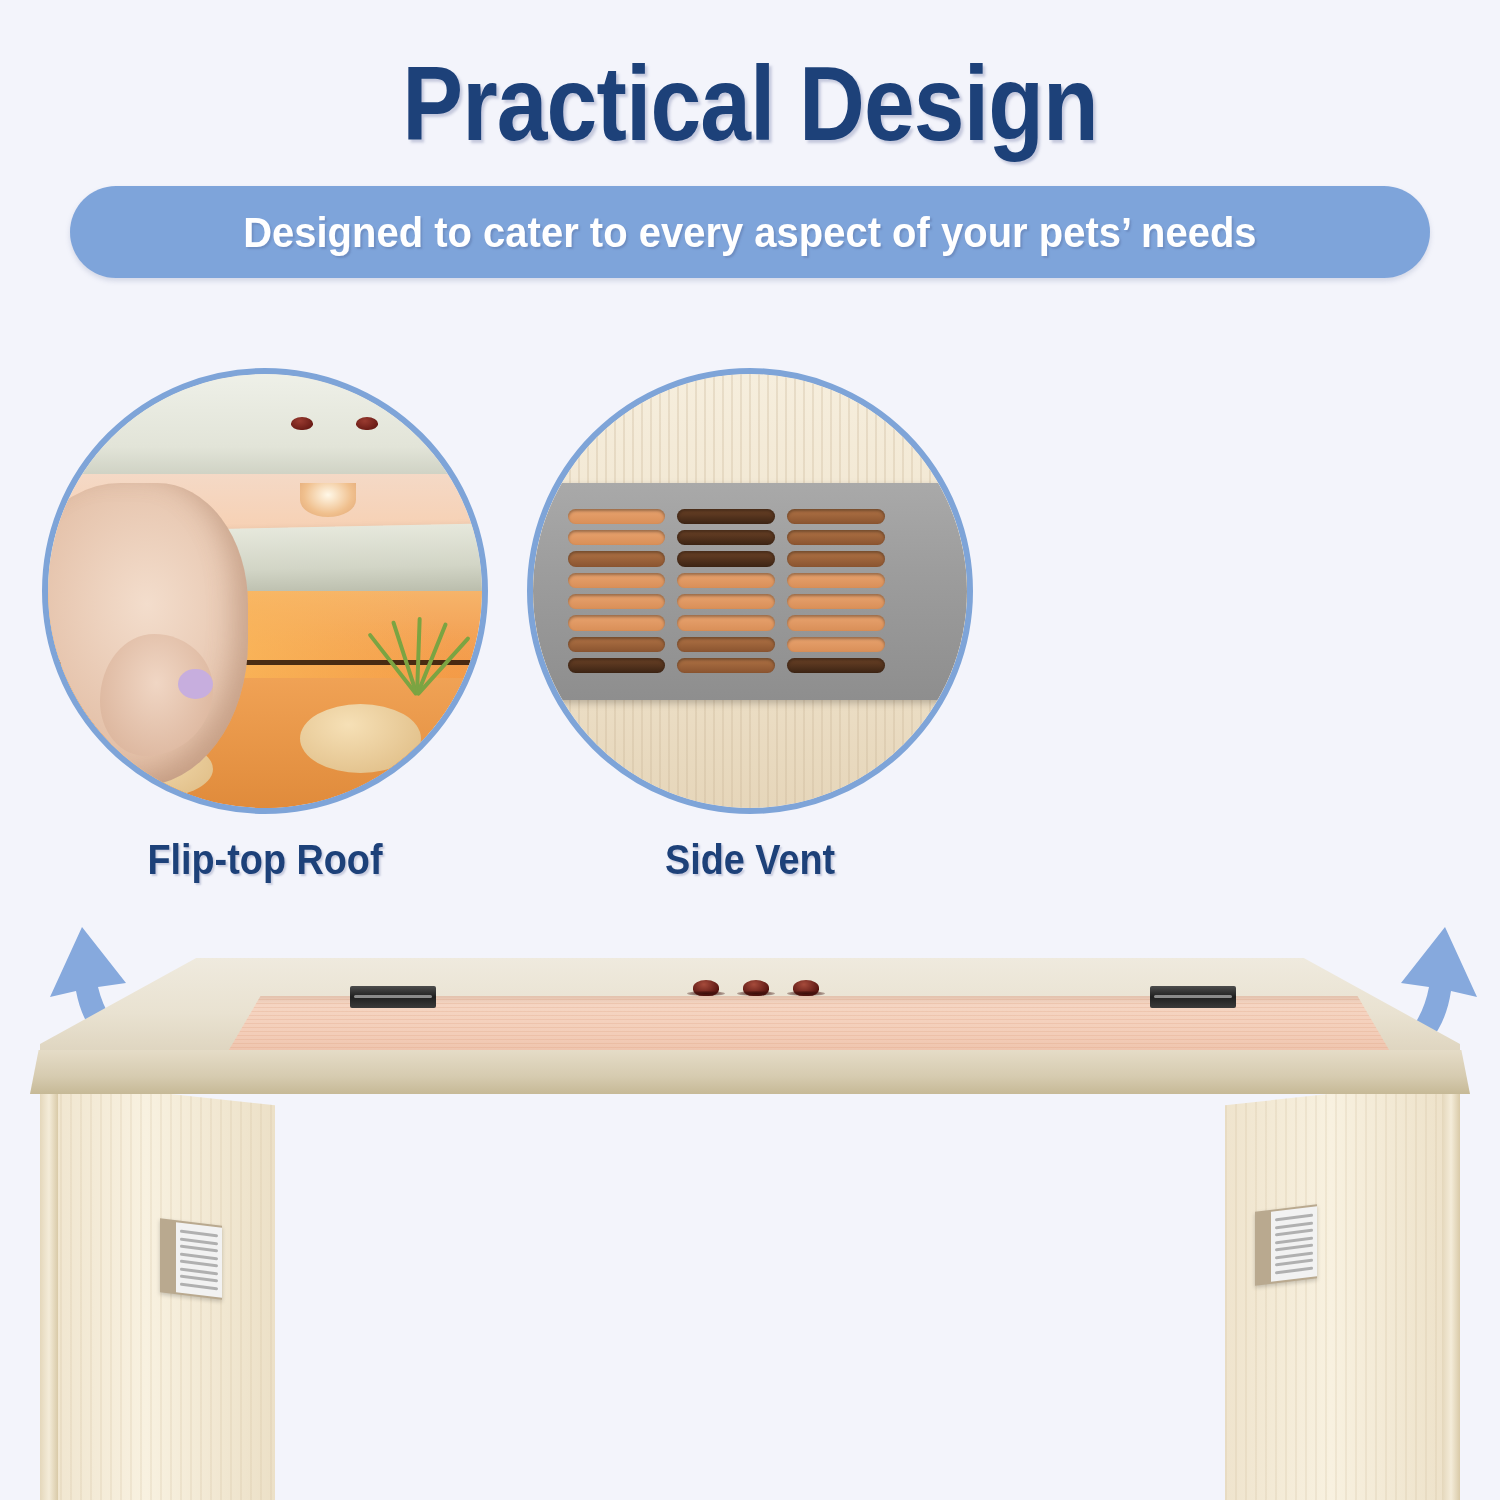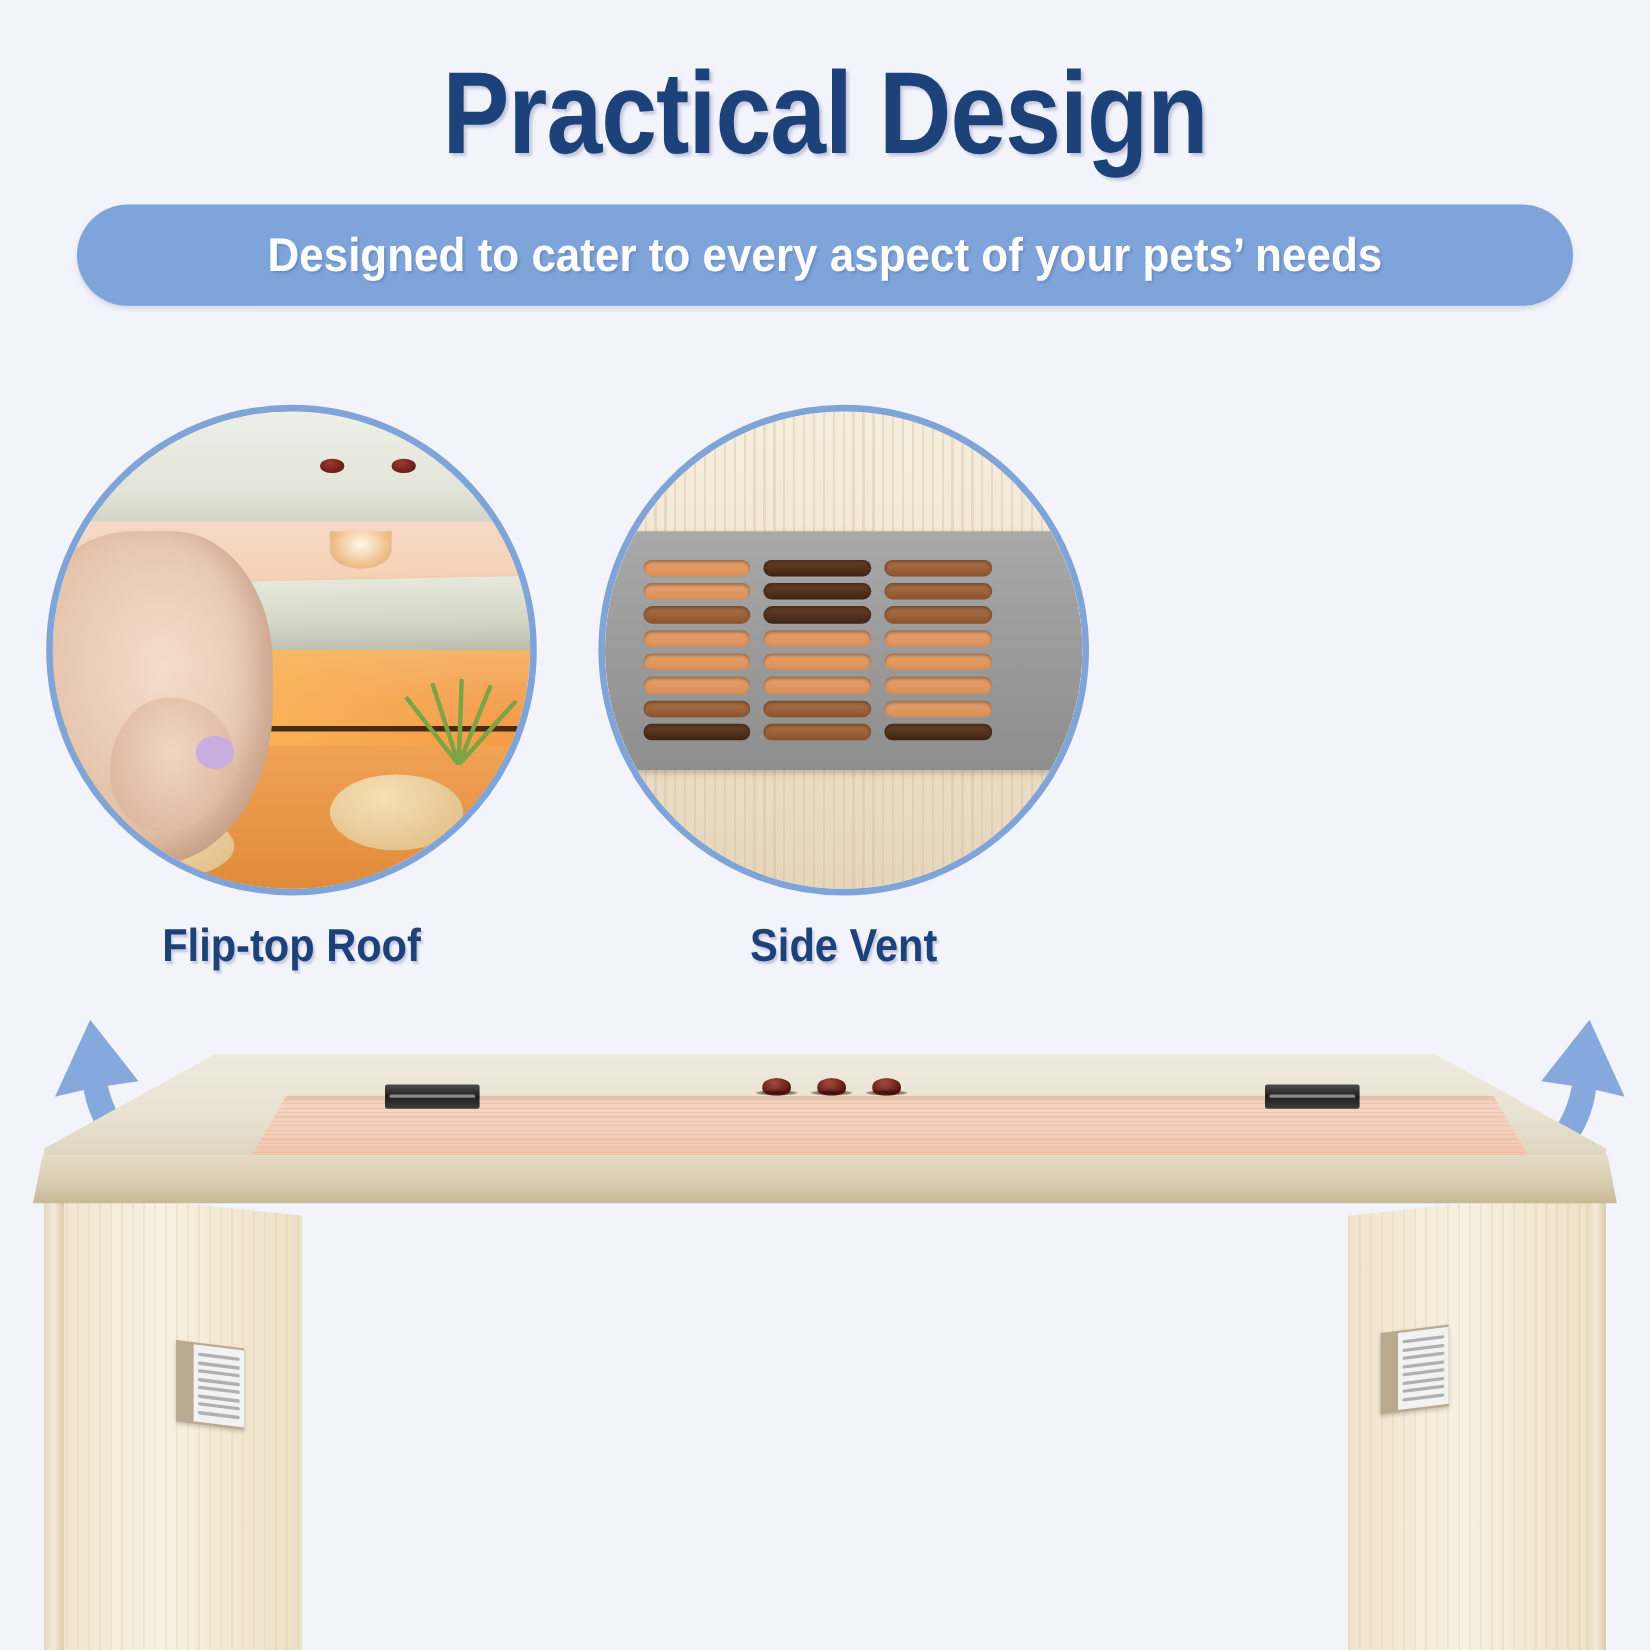--- a/index.html
+++ b/index.html
@@ -40,21 +40,21 @@
     letter-spacing:0px;
     transform:scaleX(0.93);
     text-shadow:2px 2px 2px rgba(80,100,150,.35);
     white-space:nowrap;
   }
 
   
   .features { position:absolute; left:0; top:368px; width:1384px; height:550px;text-decoration:underline; }
   .feature { position:absolute; width:446px; }
   .feature.f0 { left:42px; }
-  .feature.f1 { left:544px; }
+  .feature.f1 { left:527px; }
   .feature.f2 { left:1012px; }
 
   .circle {
     position:relative;
     width:446px; height:446px;
     border-radius:50%;
     border:6px solid #7ea4d8;
     overflow:hidden;
     background:#e8e4de;
   }

